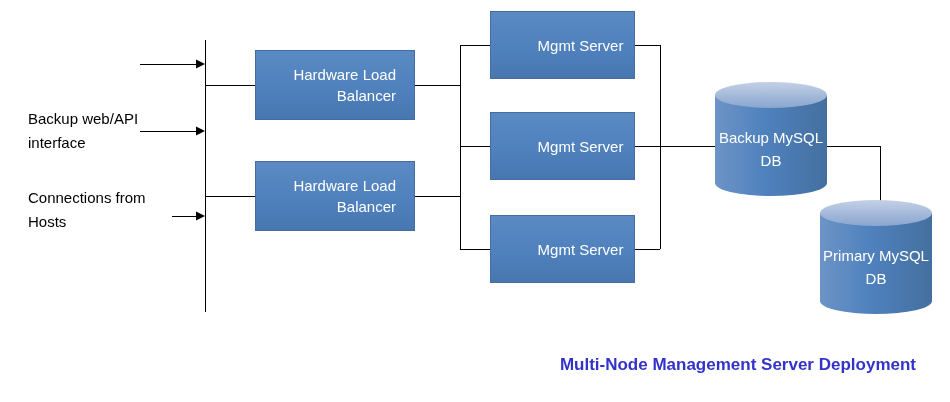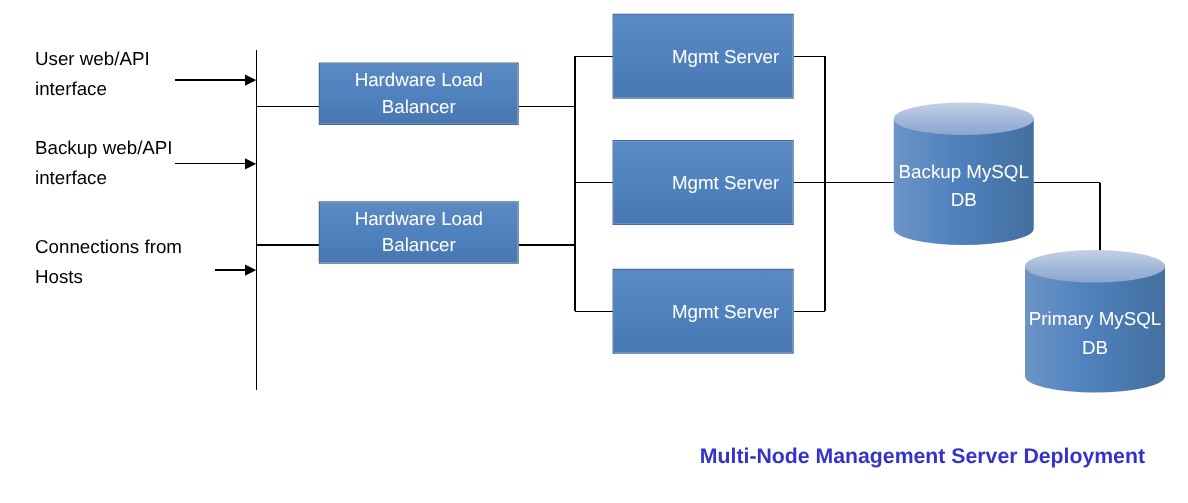--- a/index.html
+++ b/index.html
@@ -38,21 +38,21 @@
     color: #ffffff;
     font-size: 15px;
     line-height: 21px;
     display: flex;
     align-items: center;
     justify-content: center;
     text-align: center;
     box-sizing: border-box;
     padding-left: 36px;
   }
-  .lb { left: 255px; width: 160px; height: 50px; padding: 0 18px; }
+  .lb { left: 255px; width: 160px; height: 70px; padding: 0 18px; text-align: right; }
   .lb1 { top: 50px; }
   .lb2 { top: 161px; }
   .mgmt { left: 490px; width: 145px; height: 68px; }
   .m1 { top: 11px; }
   .m2 { top: 112px; }
   .m3 { top: 215px; }
 
   .cylinder {
     position: absolute;
     width: 112px;
@@ -125,21 +125,20 @@
     <line x1="635" y1="45" x2="660" y2="45"></line>
     <line x1="635" y1="146" x2="660" y2="146"></line>
     <line x1="635" y1="249" x2="660" y2="249"></line>
     <line x1="660" y1="45" x2="660" y2="249"></line>
 
     <line x1="660" y1="146" x2="715" y2="146"></line>
     <line x1="827" y1="146" x2="880" y2="146"></line>
     <line x1="880" y1="146" x2="880" y2="207"></line>
   </svg>
 
-  <div class="input-label" style="top:36px; width:118px;">User web/API interface</div>
   <div class="input-label" style="top:107px; width:118px;">Backup web/API interface</div>
   <div class="input-label" style="top:186px; width:135px;">Connections from Hosts</div>
 
   <div class="node lb lb1">
     <span>Hardware Load Balancer</span>
   </div>
   <div class="node lb lb2">
     <span>Hardware Load Balancer</span>
   </div>
 

